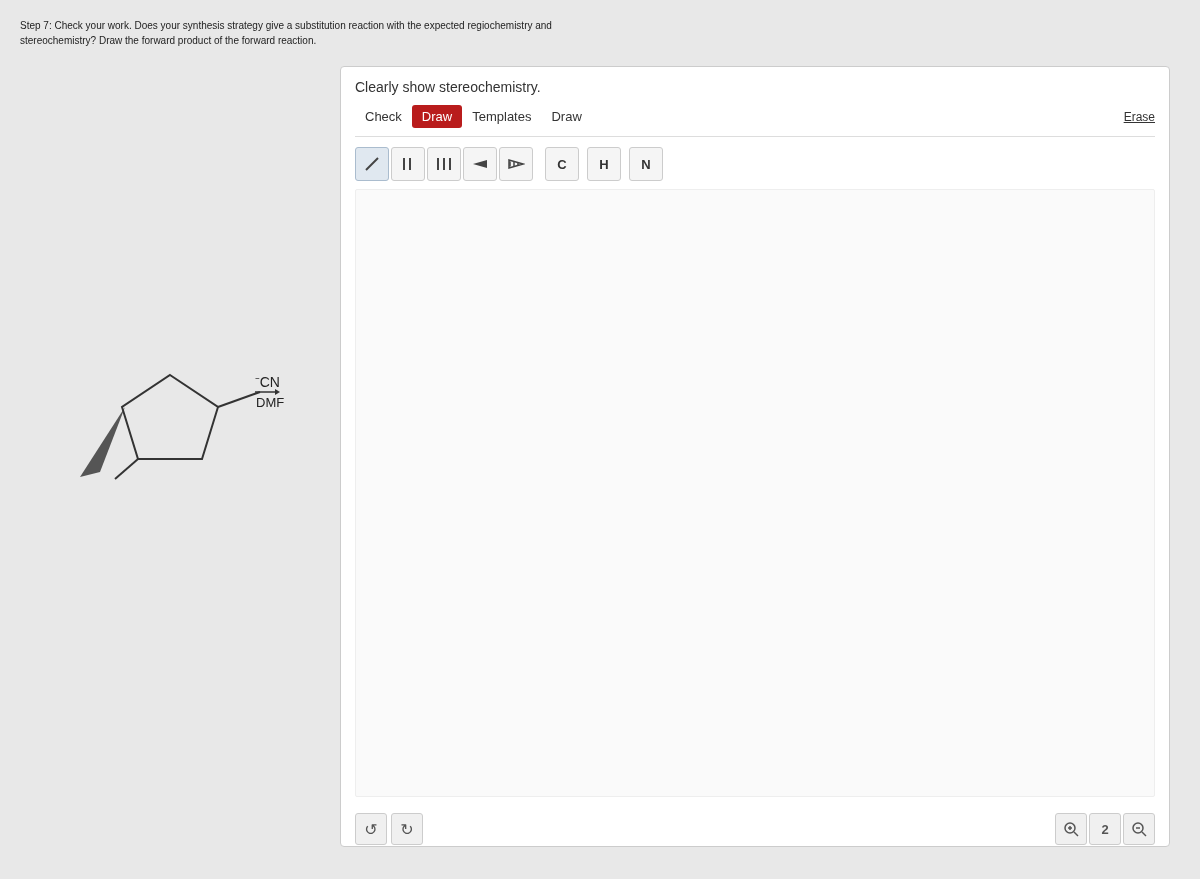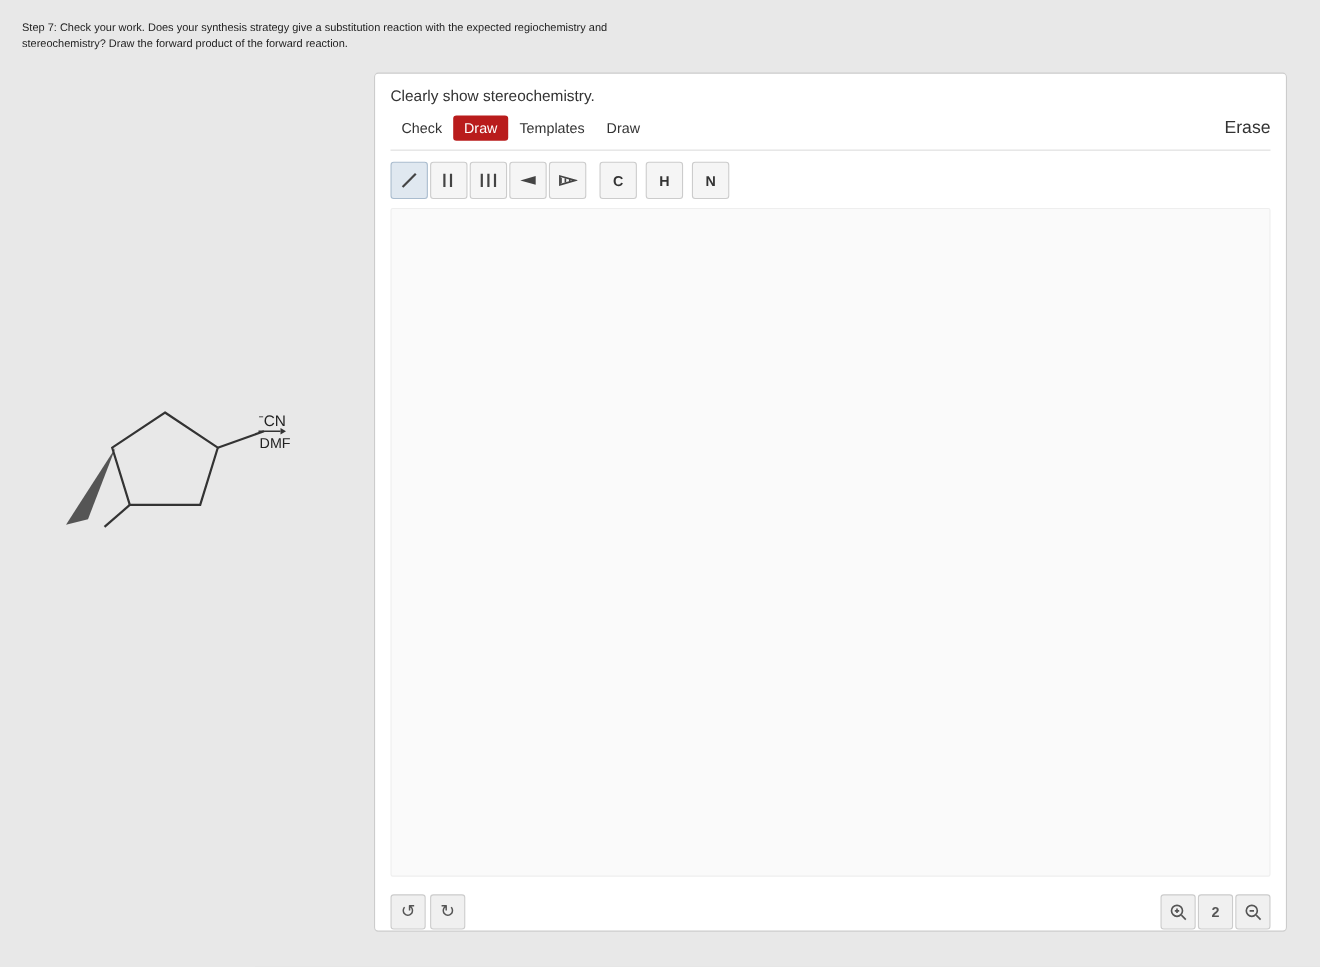--- a/index.html
+++ b/index.html
@@ -43,21 +43,21 @@
       align-items: center;
       padding-bottom: 80px;
     }
 
     .molecule-area {
       position: relative;
       width: 280px;
       height: 220px;
       display: flex;
       align-items: center;
-      justify-content: flex-start;
+      justify-content: flex-end;
     }
 
     .molecule-svg {
       width: 260px;
       height: 200px;
     }
 
     
     .right-panel {
       flex: 1;
@@ -97,25 +97,26 @@
     }
 
     .toolbar-btn.active {
       background: #b91c1c;
       color: #fff;
       border-radius: 3px;
     }
 
     .erase-btn {
       margin-left: auto;
-      font-size: 16px;
+      font-size: 12px;
       background: none;
       border: none;
       cursor: pointer;
       color: #333;
+      text-decoration: underline;
     }
 
     .bond-tools {
       display: flex;
       flex-direction: row;
       gap: 2px;
       align-items: center;
       margin-bottom: 8px;
     }
 

